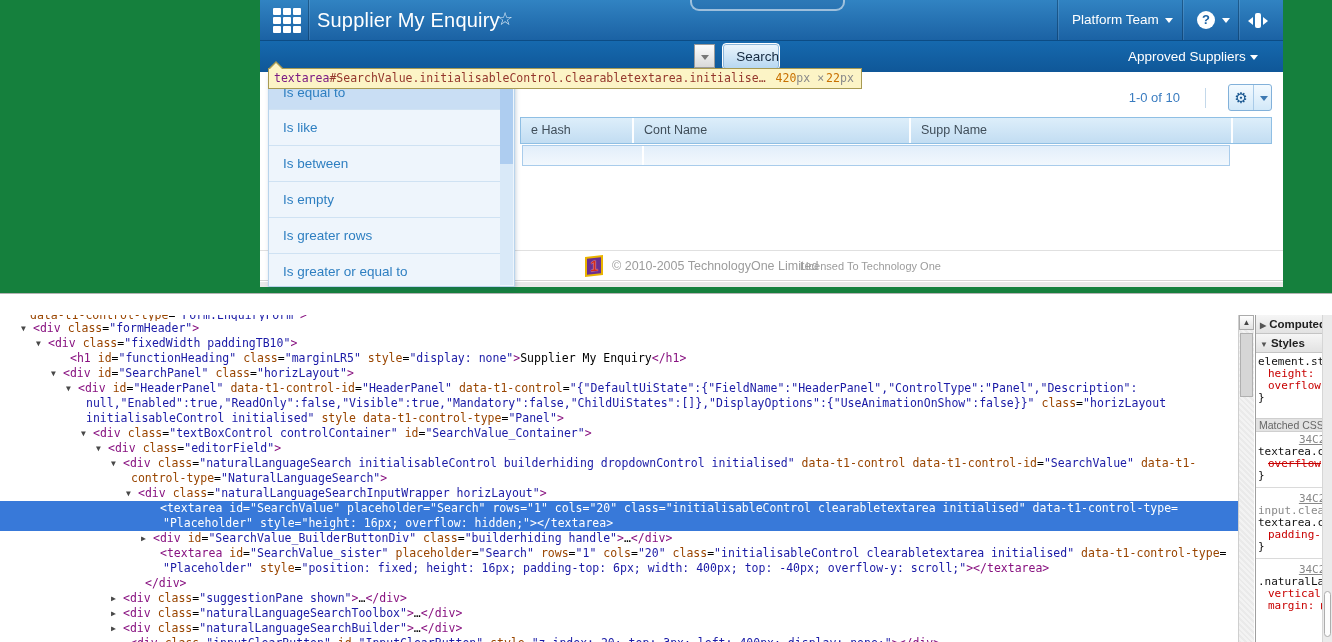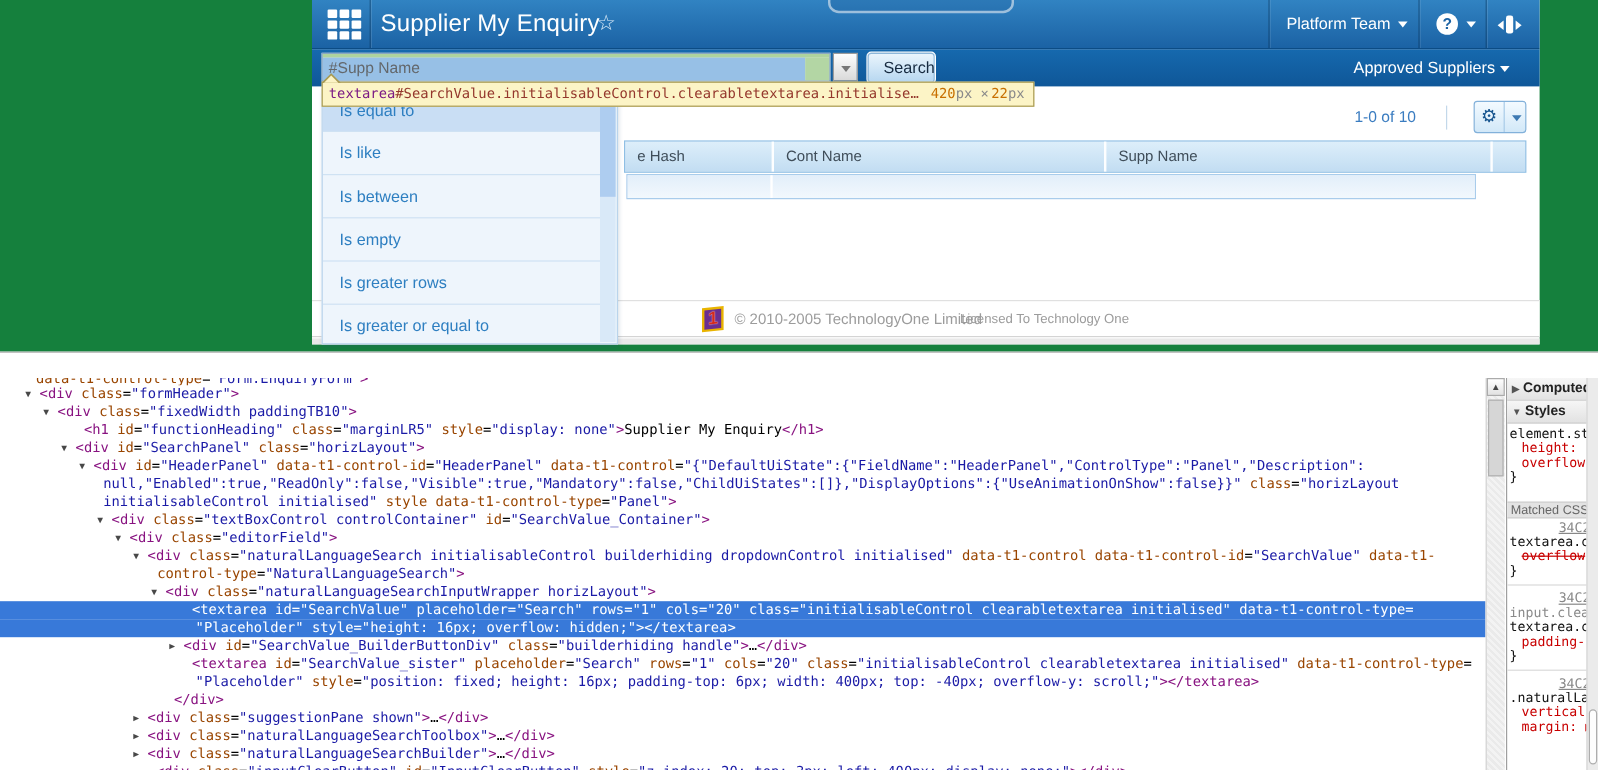--- a/index.html
+++ b/index.html
@@ -58,21 +58,21 @@
     border-radius:3px; background:linear-gradient(#f3faff,#d2e8f8); }
   .gear-btn .g { position:absolute; left:0; top:0; width:25px; height:25px; text-align:center;
     line-height:25px; font-size:15px; color:#17558f; border-right:1px solid #a9cbe8; }
   .gear-btn .c { left:31px; top:11px; border-top-color:#3e79b2; }
 
   
   .thead { position:absolute; left:260px; top:117px; width:752px; height:27px; display:flex;
     background:linear-gradient(#ddeefa,#c2ddf2); border:1px solid #8fbfe4; }
   .thead .col { border-right:2px solid #fdfeff; line-height:25px; padding-left:10px;
     font-size:12.5px; color:#3f4d59; overflow:hidden; white-space:nowrap; }
-  .thead .col:nth-child(1){ width:124px; }
+  .thead .col:nth-child(1){ width:113px; }
   .thead .col:nth-child(2){ width:277px; }
   .thead .col:nth-child(3){ width:322px; }
   .thead .col:nth-child(4){ flex:1; border-right:none; }
   .frow { position:absolute; left:262px; top:145px; width:708px; height:21px; display:flex;
     background:#edf4fc; border:1px solid #a9cceb; }
   .frow .fc { background:linear-gradient(#e2eefa,#f2f8fd); }
   .frow .fc:nth-child(1){ width:121px; border-right:2px solid #fff; }
   .frow .fc:nth-child(2){ flex:1; }
 
   
@@ -194,26 +194,20 @@
       <div class="caret-w" style="left:962px; top:18px;"></div>
       <div class="tb-sep" style="left:978px;"></div>
       <div class="exit-icon">
         <span class="tl"></span>
           <span class="bar"></span>
           <span class="tr"></span>
       </div>
     </div>
 
     <div class="subbar">
-      <div class="srch-box">
-        <div class="hl-top"></div>
-        <div class="hl-content"></div>
-        <div class="hl-pad"></div>
-        <div class="srch-text">#Supp Name</div>
-      </div>
       <div class="dd-btn">
           <i></i>
         </div>
       <div class="search-btn">Search</div>
       <div class="apprv-label">Approved Suppliers</div>
       <div class="caret-w" style="left:990px; top:14px;"></div>
     </div>
 
     <div class="pager">1-0 of 10</div>
     <div class="pager-sep"></div>

